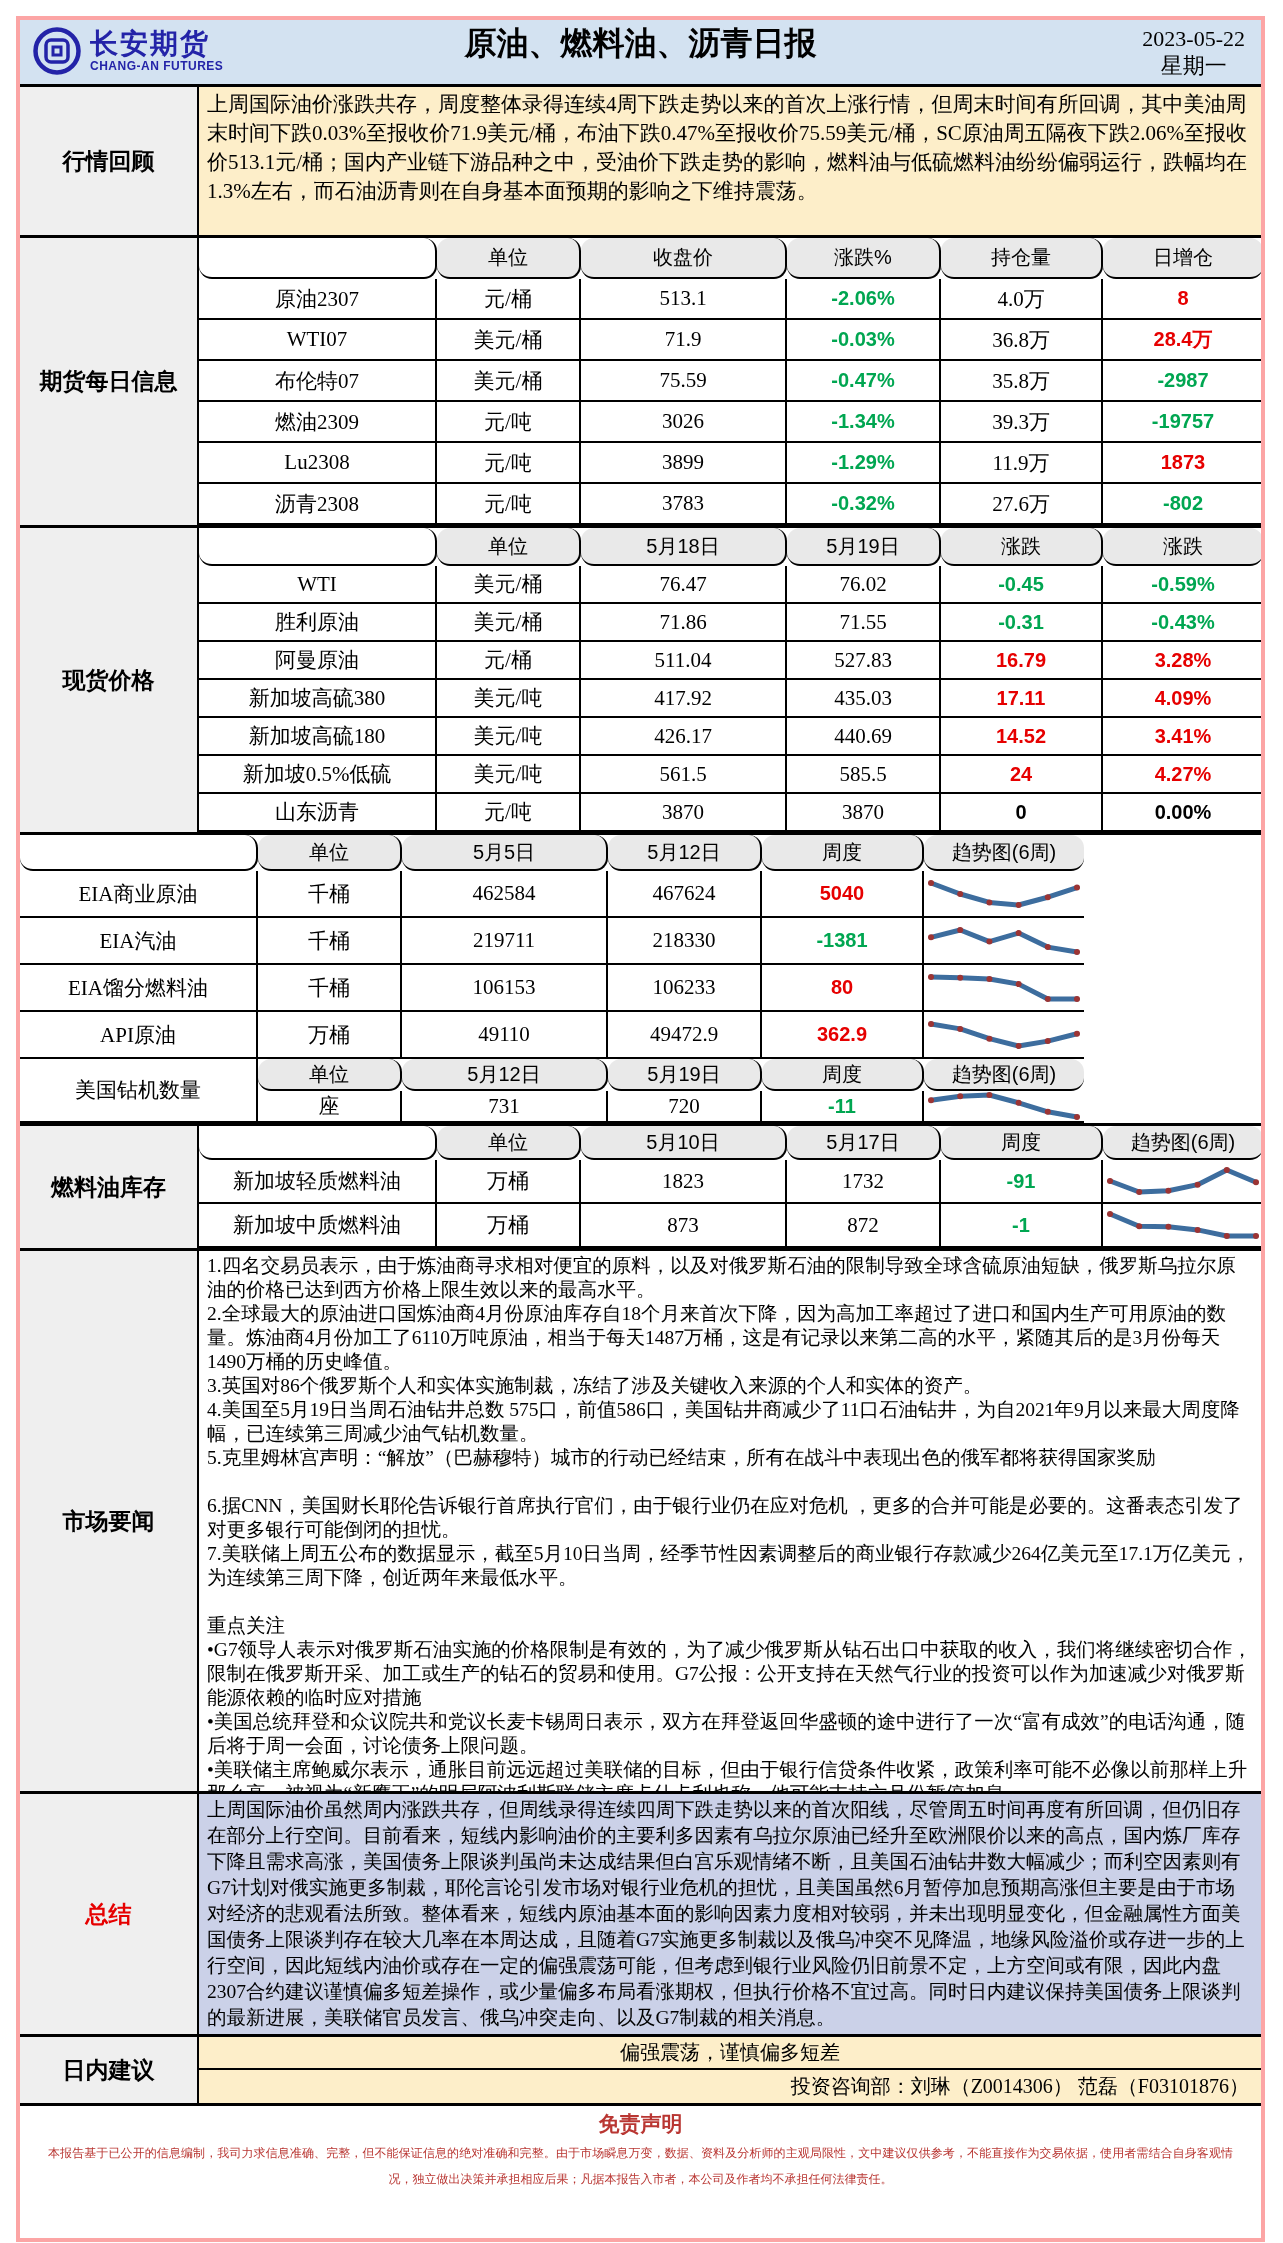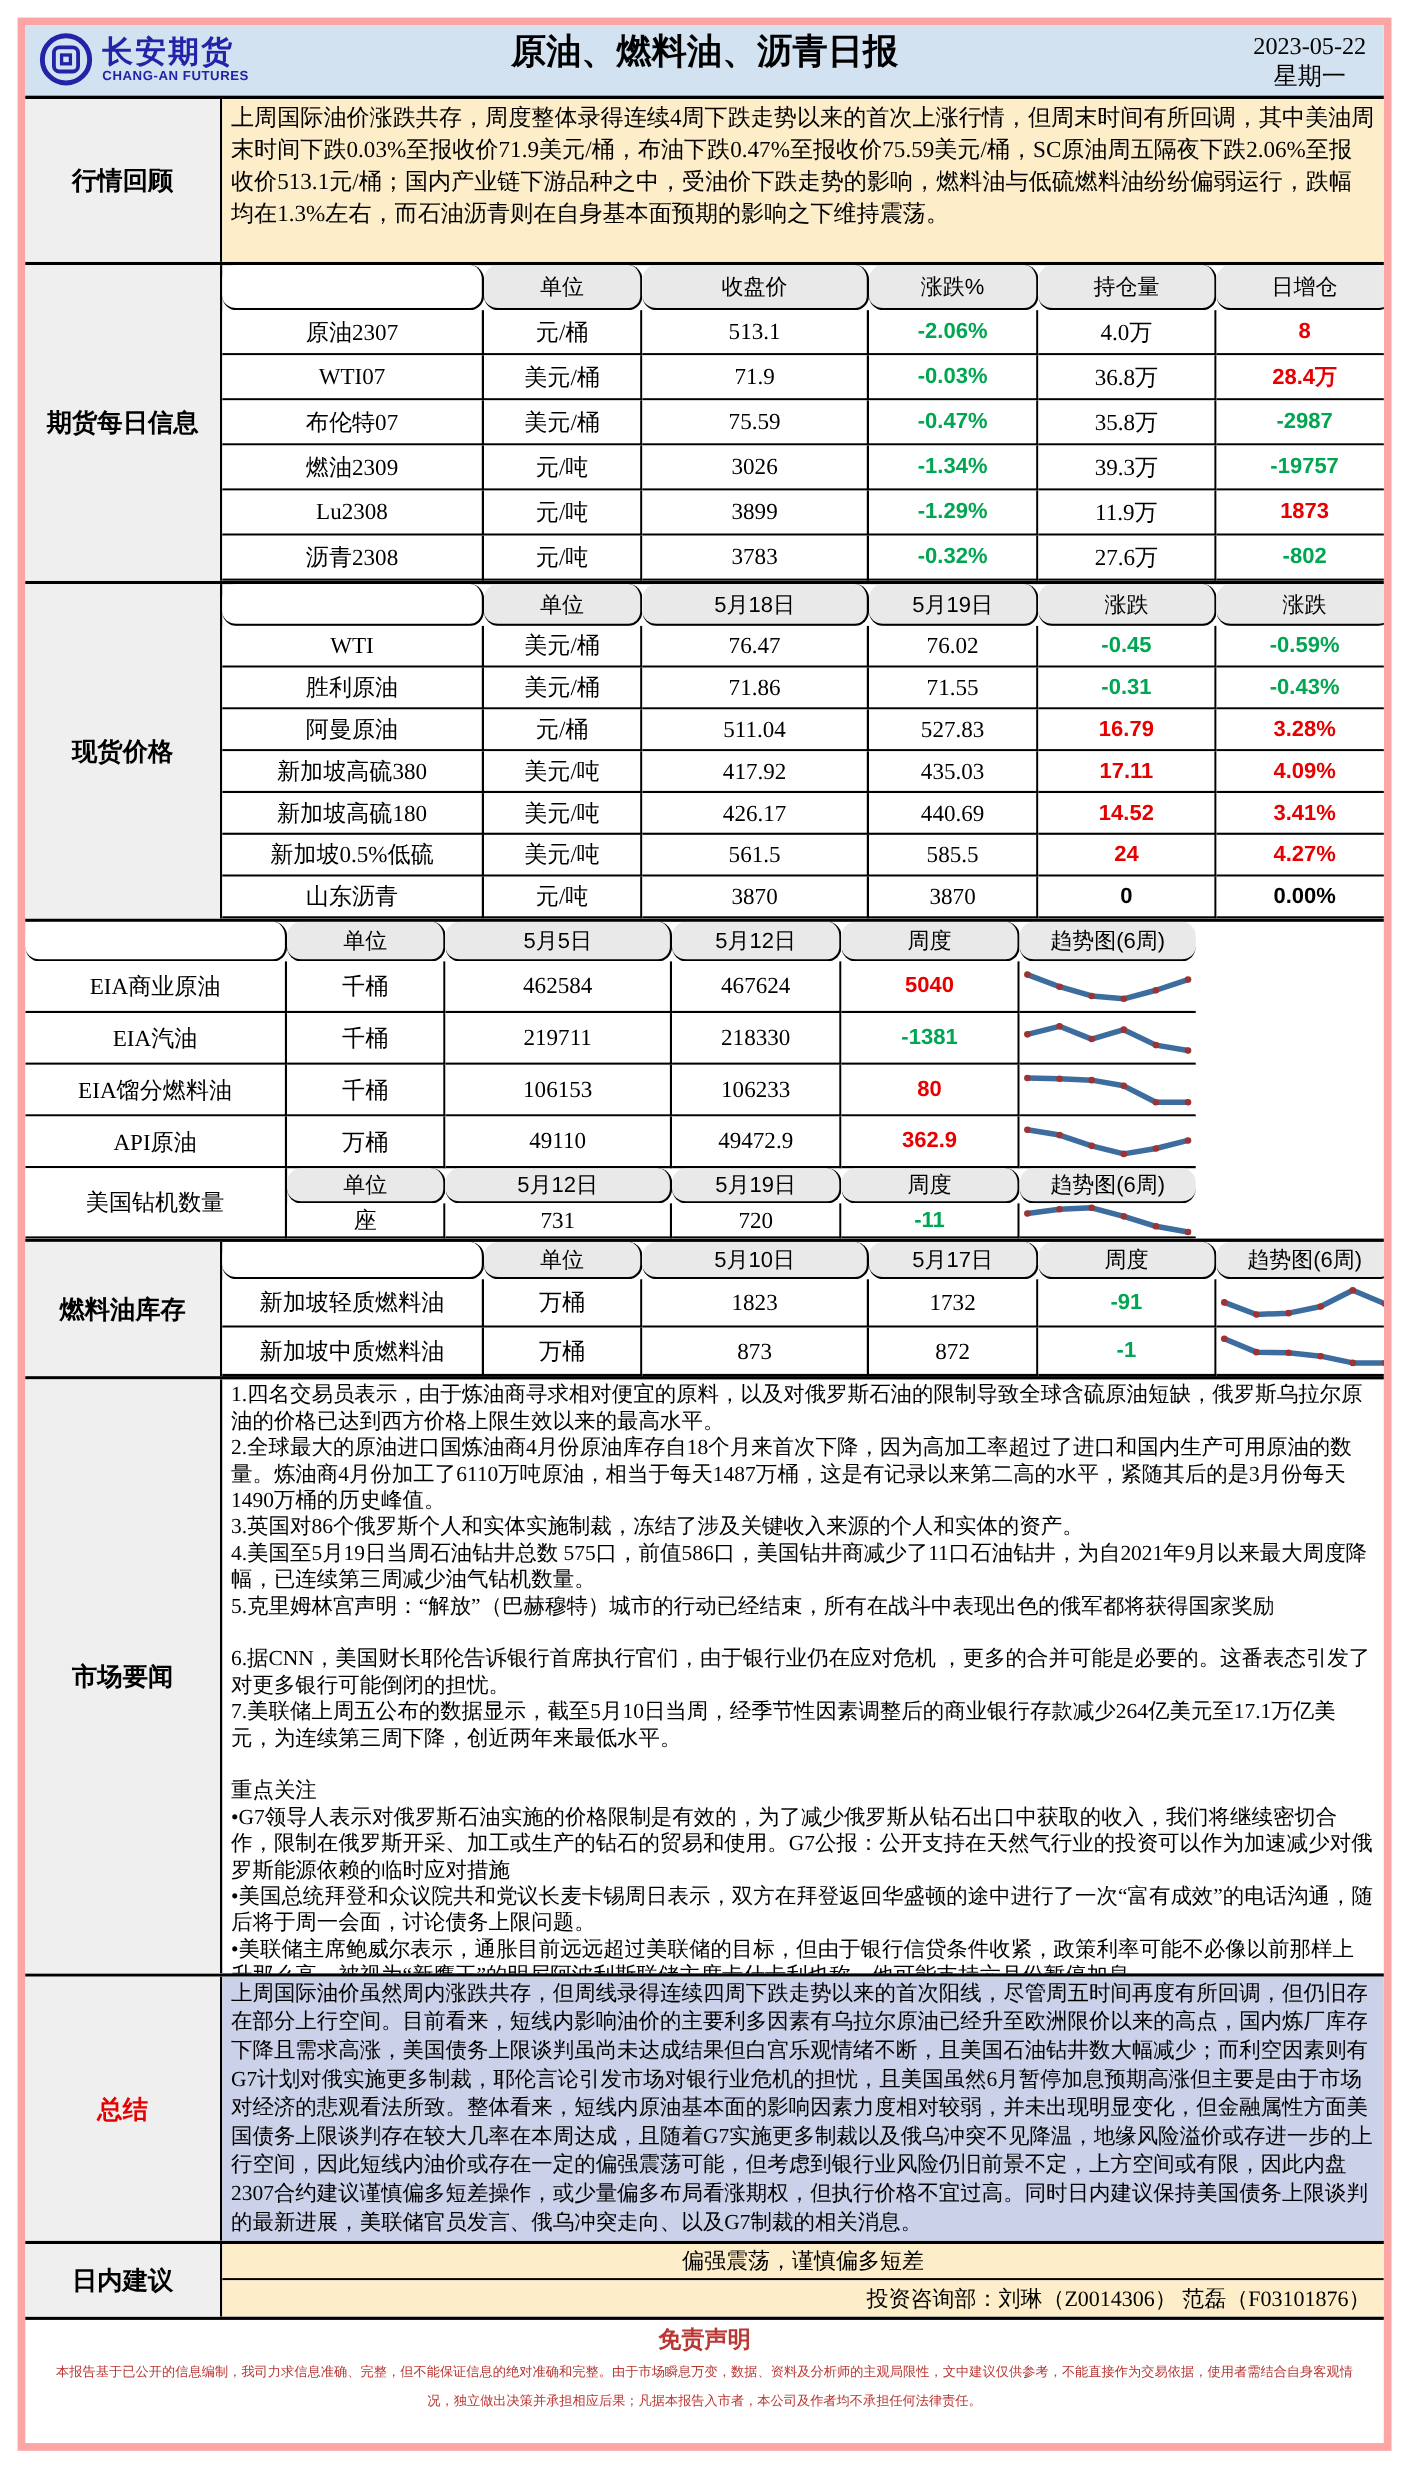--- a/index.html
+++ b/index.html
@@ -1,18 +1,18 @@
 <!DOCTYPE html>
 <html><head>
 <meta charset="utf-8">
 <style>
   html,body{margin:0;padding:0;background:#ffffff;}
   body{width:1283px;height:2243px;position:relative;
        font-family:"Liberation Serif","DejaVu Serif",serif;color:#000;}
-  .frame{position:absolute;left:16px;top:16px;width:1249px;border:7px solid #fca5a5;box-sizing:border-box;background:#fff;}
+  .frame{position:absolute;left:16px;top:16px;width:1249px;border:4px solid #fca5a5;box-sizing:border-box;background:#fff;}
   .sec{border-bottom:3px solid #000;position:relative;}
   .sec:last-child{border-bottom:none;}
   .row{display:flex;}
   .label{flex:0 0 179px;box-sizing:border-box;border-right:2px solid #000;background:#efefef;
          display:flex;align-items:center;justify-content:center;text-align:center;
          font-family:"Liberation Sans","DejaVu Sans",sans-serif;font-weight:bold;font-size:23px;}
   .red-label{color:#e60000;}
   .content{flex:1;overflow:hidden;box-sizing:border-box;}
 
   
@@ -359,18 +359,18 @@
   </div>
 
   <div class="sec row" style="height:66px">
     <div class="label">日内建议</div>
     <div class="content">
       <div class="advice-line first">偏强震荡，谨慎偏多短差</div>
       <div class="advice-line second">投资咨询部：刘琳（Z0014306） 范磊（F03101876）</div>
     </div>
   </div>
 
-  <div class="sec disclaimer" style="height:112px">
+  <div class="sec disclaimer" style="height:132px">
     <div class="disc-title">免责声明</div>
     <div class="disc-text">本报告基于已公开的信息编制，我司力求信息准确、完整，但不能保证信息的绝对准确和完整。由于市场瞬息万变，数据、资料及分析师的主观局限性，文中建议仅供参考，不能直接作为交易依据，使用者需结合自身客观情况，独立做出决策并承担相应后果；凡据本报告入市者，本公司及作者均不承担任何法律责任。</div>
   </div>
 
 </div>
 
 </body></html>

